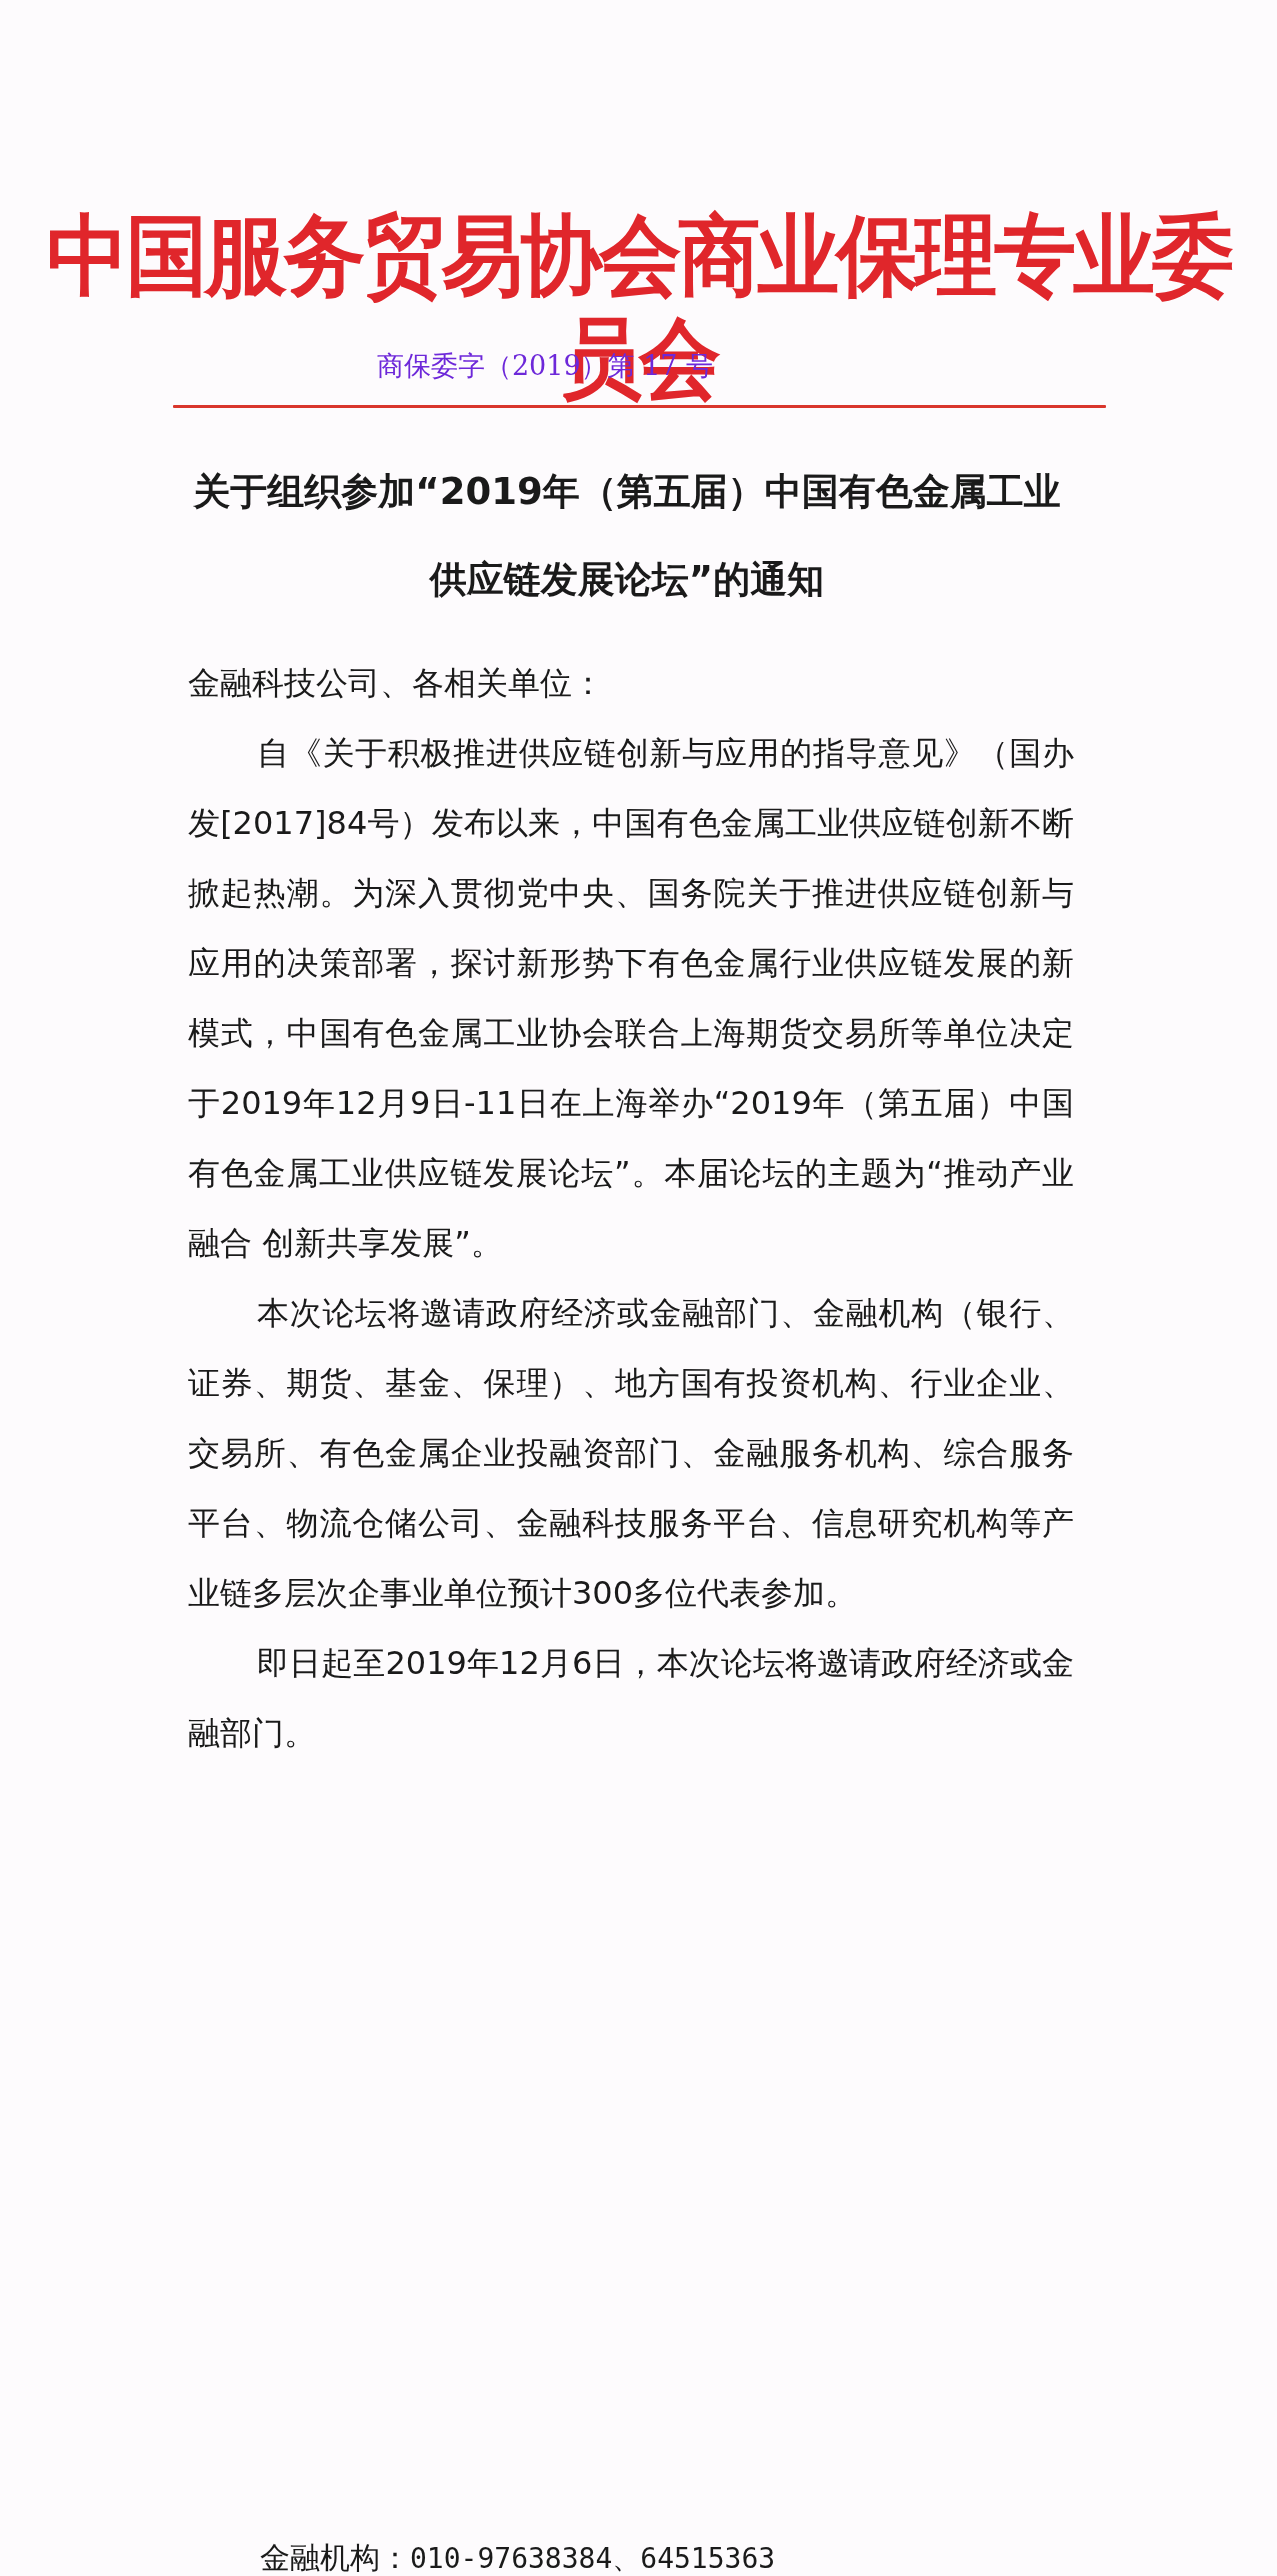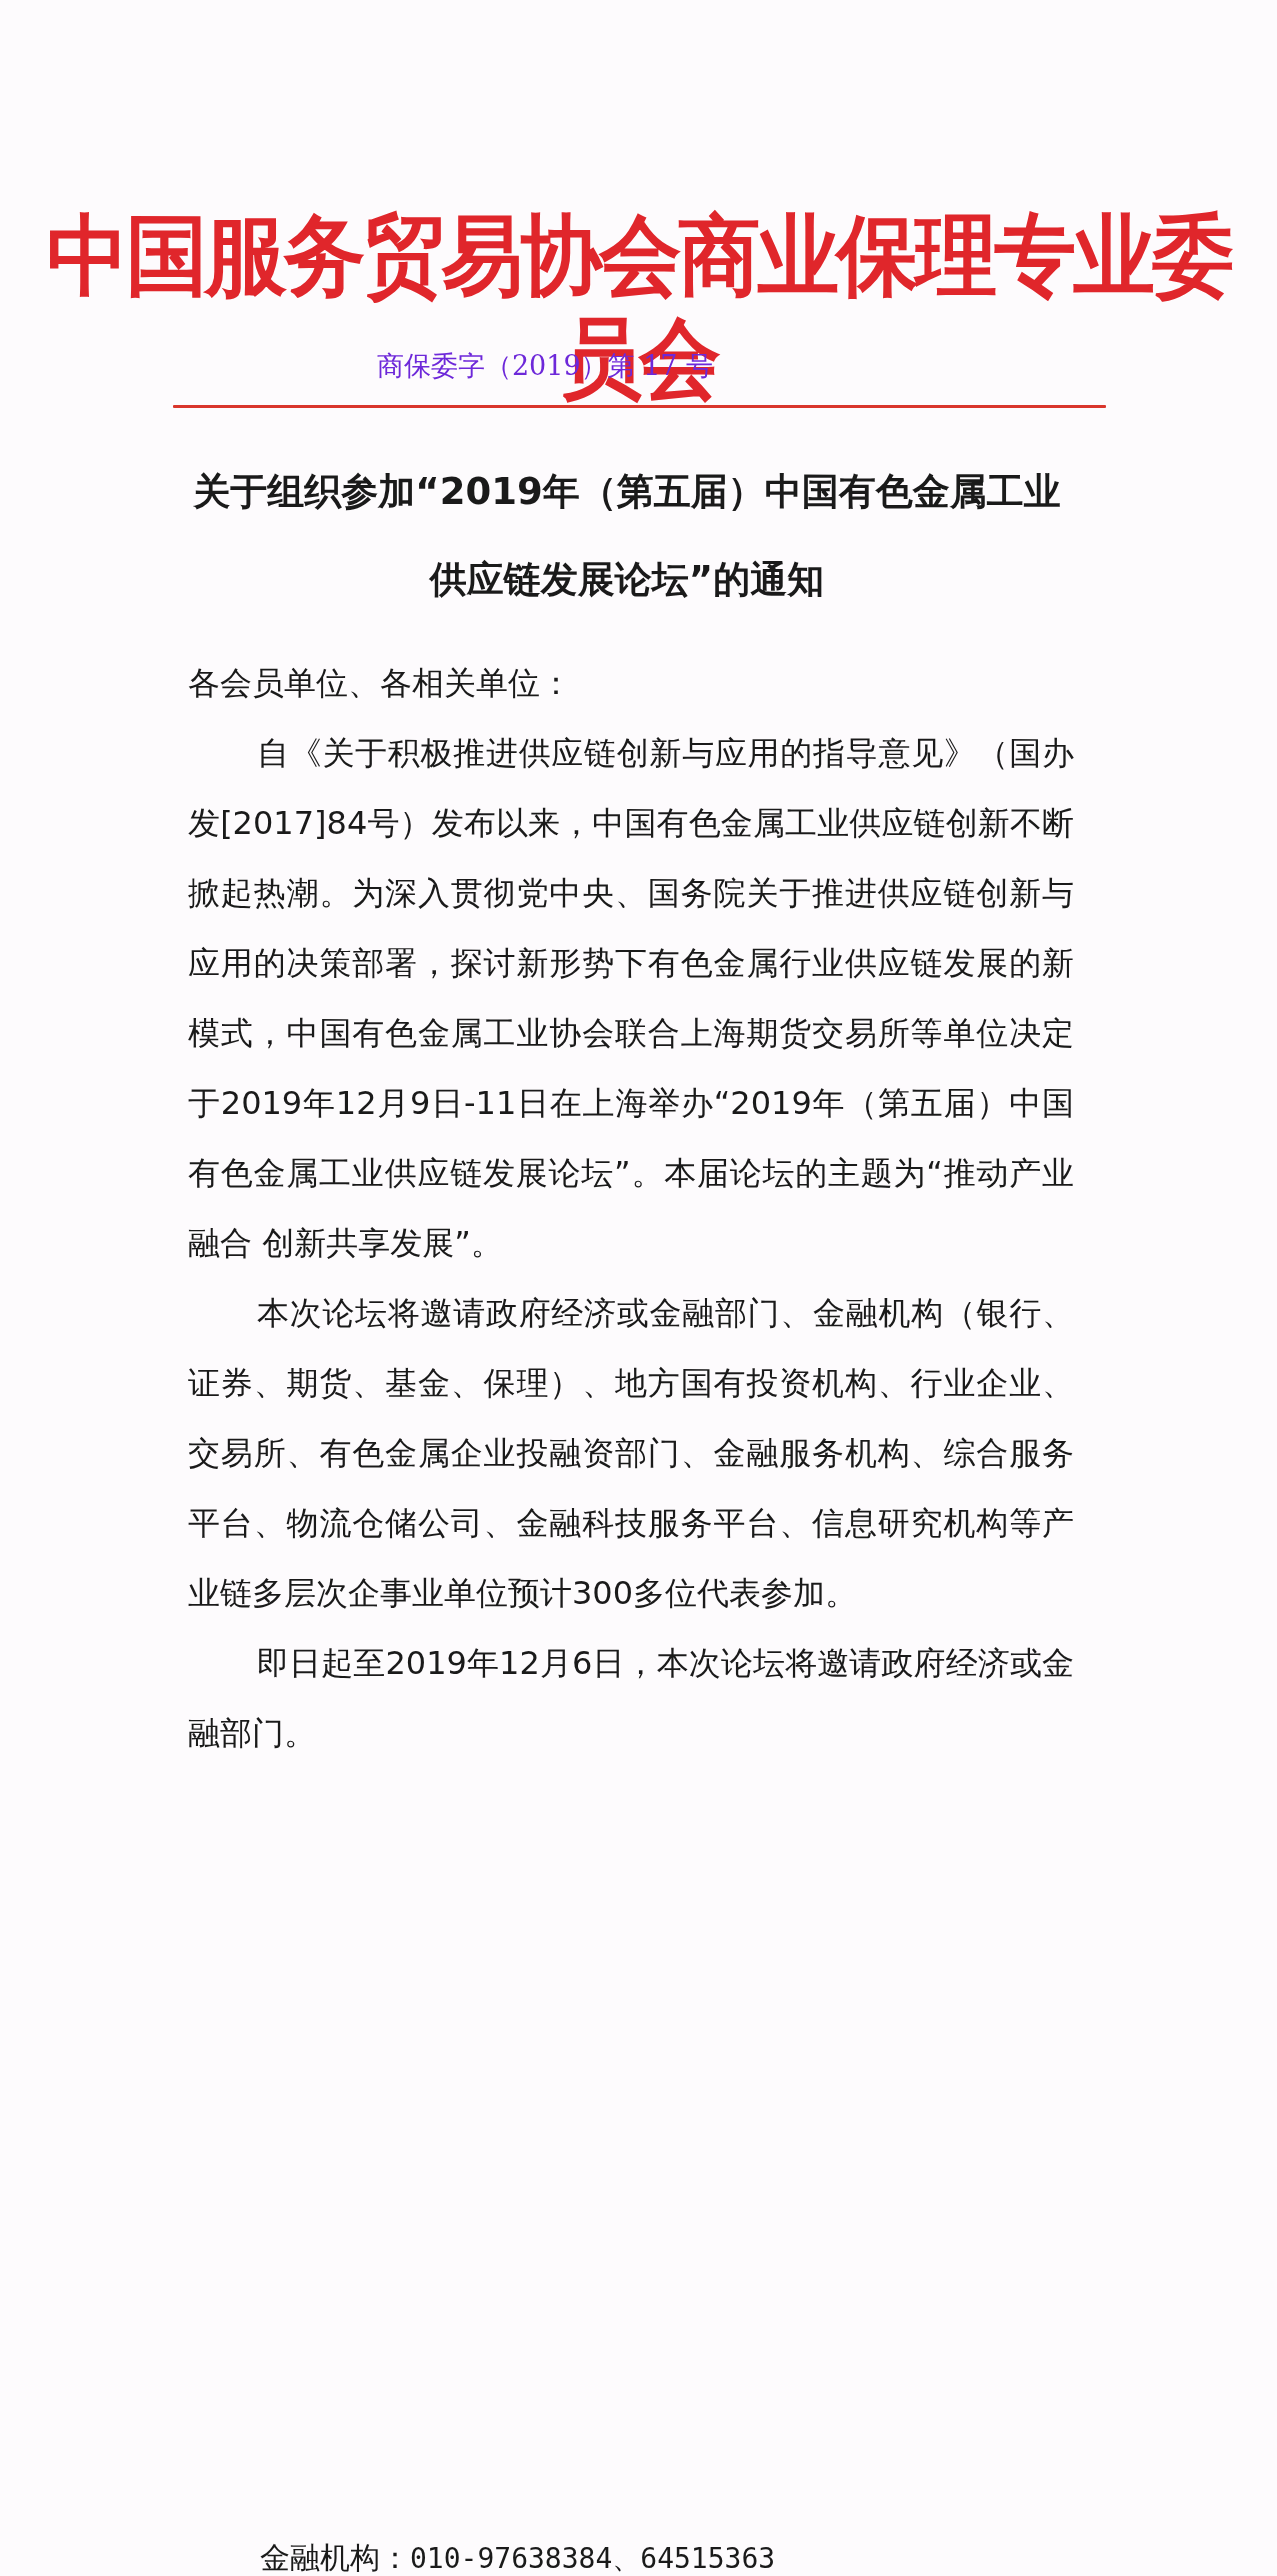--- a/index.html
+++ b/index.html
@@ -101,21 +101,21 @@
   <div class="doc-number">商保委字（2019）第 17 号</div>
 
   <div class="separator"></div>
 
   <div class="notice-title">
     <div>关于组织参加“2019年（第五届）中国有色金属工业</div>
     <div>供应链发展论坛”的通知</div>
   </div>
 
   <div class="body">
-    <p class="salutation">各会员单位、各相关单位：</p>
+    <p class="salutation">金融科技公司、各相关单位：</p>
     <p class="para">自《关于积极推进供应链创新与应用的指导意见》（国办发[2017]84号）发布以来，中国有色金属工业供应链创新不断掀起热潮。为深入贯彻党中央、国务院关于推进供应链创新与应用的决策部署，探讨新形势下有色金属行业供应链发展的新模式，中国有色金属工业协会联合上海期货交易所等单位决定于2019年12月9日-11日在上海举办“2019年（第五届）中国有色金属工业供应链发展论坛”。本届论坛的主题为“推动产业融合 创新共享发展”。</p>
     <p class="para">本次论坛将邀请政府经济或金融部门、金融机构（银行、证券、期货、基金、保理）、地方国有投资机构、行业企业、交易所、有色金属企业投融资部门、金融服务机构、综合服务平台、物流仓储公司、金融科技服务平台、信息研究机构等产业链多层次企事业单位预计300多位代表参加。</p>
     <p class="para">即日起至2019年12月6日，本次论坛将邀请政府经济或金融部门。</p>
   </div>
 
   <div class="contact">
     <div class="contact-row"><span>金融机构：</span><span class="contact-value">010-97638384、64515363</span></div>
 
   </div>
 

